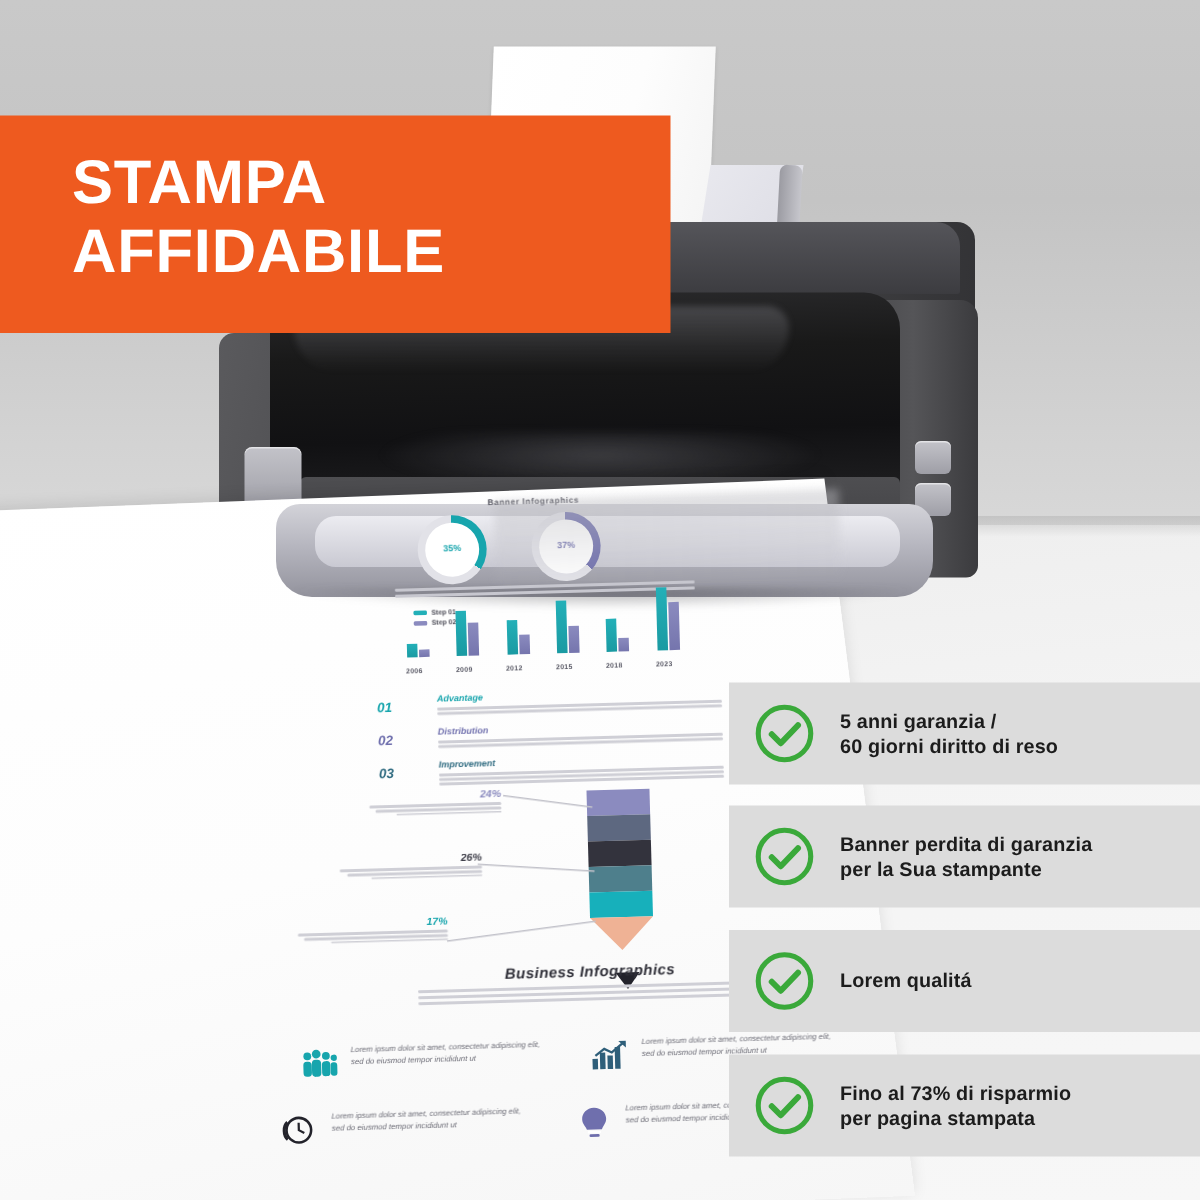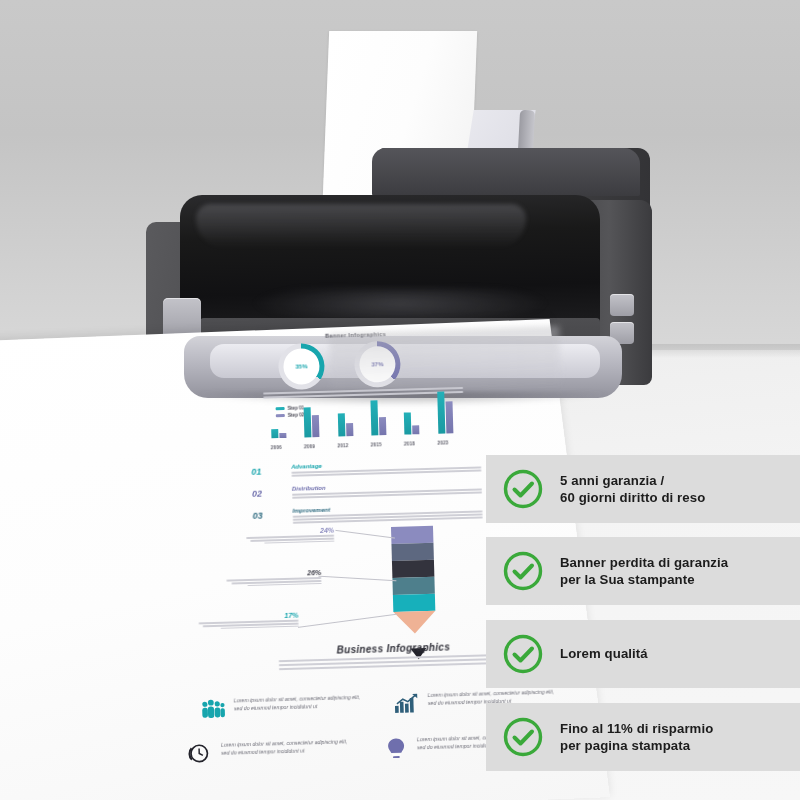--- a/index.html
+++ b/index.html
@@ -363,20 +363,23 @@
             <rect x="9.6" y="19.2" width="6.8" height="1.8" rx="0.9"></rect>
           </g>
         </svg>
         <div class="txt">Lorem ipsum dolor sit amet, consectetur adipiscing elit, sed do eiusmod tempor incididunt ut</div>
       </div>
     </div>
   </div>
 
   <div class="sheet-curl"></div>
 
+  <div class="banner">
+    <h1><span>STAMPA</span><br><span>AFFIDABILE</span></h1>
+  </div>
 
   <div class="feat" id="feat0" style="top:455px;height:68px;">
     <svg class="chk" width="42" height="42" viewBox="0 0 42 42">
       <circle cx="21" cy="21" r="17.5" fill="none" stroke="#3aa93a" stroke-width="3.4"></circle>
       <path d="M12.5 21.5 L18.5 27.5 L30 15.5" fill="none" stroke="#3aa93a" stroke-width="4" stroke-linecap="round" stroke-linejoin="round"></path>
     </svg>
     <div class="ftxt">5 anni garanzia /
 60 giorni diritto di reso</div>
   </div>
 
@@ -395,17 +398,17 @@
       <path d="M12.5 21.5 L18.5 27.5 L30 15.5" fill="none" stroke="#3aa93a" stroke-width="4" stroke-linecap="round" stroke-linejoin="round"></path>
     </svg>
     <div class="ftxt">Lorem qualitá</div>
   </div>
 
   <div class="feat" id="feat3" style="top:703px;height:68px;">
     <svg class="chk" width="42" height="42" viewBox="0 0 42 42">
       <circle cx="21" cy="21" r="17.5" fill="none" stroke="#3aa93a" stroke-width="3.4"></circle>
       <path d="M12.5 21.5 L18.5 27.5 L30 15.5" fill="none" stroke="#3aa93a" stroke-width="4" stroke-linecap="round" stroke-linejoin="round"></path>
     </svg>
-    <div class="ftxt">Fino al 11% di risparmio
+    <div class="ftxt">Fino al 73% di risparmio
 per pagina stampata</div>
   </div>
 
 </div>
 
 </body></html>

